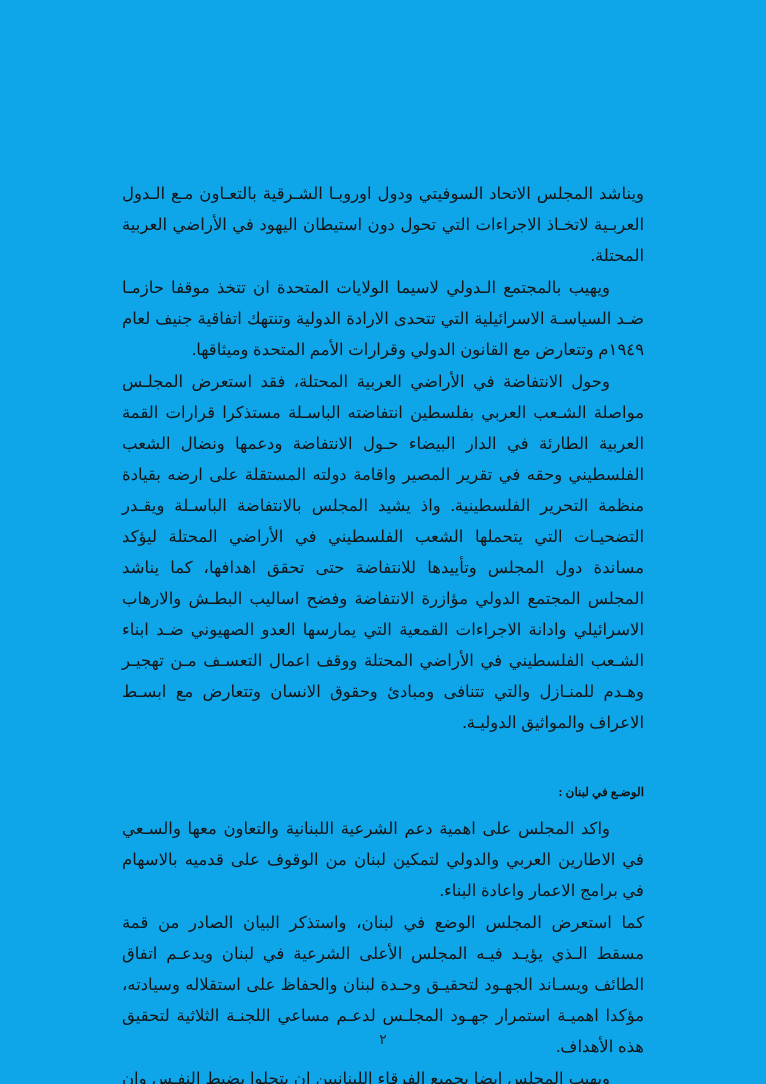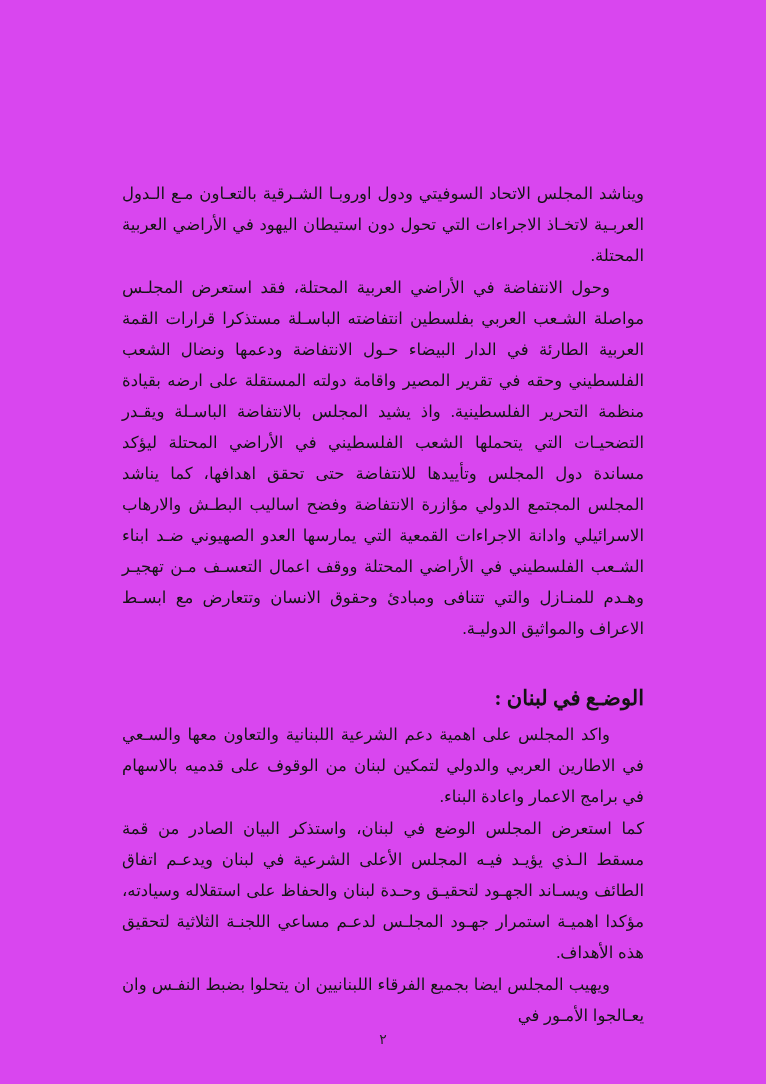--- a/index.html
+++ b/index.html
@@ -14,21 +14,21 @@
     font-family: "Liberation Serif", "DejaVu Serif", serif;
     color: #141414;
     overflow: hidden;
   }
   .page {
     position: absolute;
     top: 0;
     left: 0;
     width: 766px;
     height: 1084px;
-    background: #d946ef;
+    background: #0ea5e9;
   }
   .content {
     position: absolute;
     top: 178px;
     right: 122px;
     left: 122px;
     direction: rtl;
     text-align: justify;
     text-align-last: justify;
   }
@@ -46,21 +46,21 @@
   }
   p.para.last-right {
     text-align-last: right;
   }
   .block {
     margin-bottom: 0;
   }
   .gap-section { height: 38px; }
   h2.heading {
     margin: 0 0 6px 0;
-    font-size: 21px;
+    font-size: 12px;
     line-height: 30px;
     font-weight: bold;
     text-align: right;
     text-align-last: right;
   }
   .page-number {
     position: absolute;
     bottom: 36px;
     left: 0;
     right: 0;
@@ -73,20 +73,23 @@
 </head>
 <body>
 
 <div class="page">
   <div class="content">
 
     <div class="block">
       <p class="para last-right">ويناشد المجلس الاتحاد السوفيتي ودول اوروبـا الشـرقية بالتعـاون مـع الـدول العربـية لاتخـاذ الاجراءات التي تحول دون استيطان اليهود في الأراضي العربية المحتلة.</p>
     </div>
 
+    <div class="block">
+      <p class="para indent last-right">ويهيب بالمجتمع الـدولي لاسيما الولايات المتحدة ان تتخذ موقفا حازمـا ضـد السياسـة الاسرائيلية التي تتحدى الارادة الدولية وتنتهك اتفاقية جنيف لعام ١٩٤٩م وتتعارض مع القانون الدولي وقرارات الأمم المتحدة وميثاقها.</p>
+    </div>
 
     <div class="block">
       <p class="para indent last-right">وحول الانتفاضة في الأراضي العربية المحتلة، فقد استعرض المجلـس مواصلة الشـعب العربي بفلسطين انتفاضته الباسـلة مستذكرا قرارات القمة العربية الطارئة في الدار البيضاء حـول الانتفاضة ودعمها ونضال الشعب الفلسطيني وحقه في تقرير المصير واقامة دولته المستقلة على ارضه بقيادة منظمة التحرير الفلسطينية. واذ يشيد المجلس بالانتفاضة الباسـلة ويقـدر التضحيـات التي يتحملها الشعب الفلسطيني في الأراضي المحتلة ليؤكد مساندة دول المجلس وتأييدها للانتفاضة حتى تحقق اهدافها، كما يناشد المجلس المجتمع الدولي مؤازرة الانتفاضة وفضح اساليب البطـش والارهاب الاسرائيلي وادانة الاجراءات القمعية التي يمارسها العدو الصهيوني ضـد ابناء الشـعب الفلسطيني في الأراضي المحتلة ووقف اعمال التعسـف مـن تهجيـر وهـدم للمنـازل والتي تتنافى ومبادئ وحقوق الانسان وتتعارض مع ابسـط الاعراف والمواثيق الدوليـة.</p>
     </div>
 
     <div class="gap-section"></div>
 
     <h2 class="heading">الوضـع في لبنان :</h2>
 
     <div class="block">

